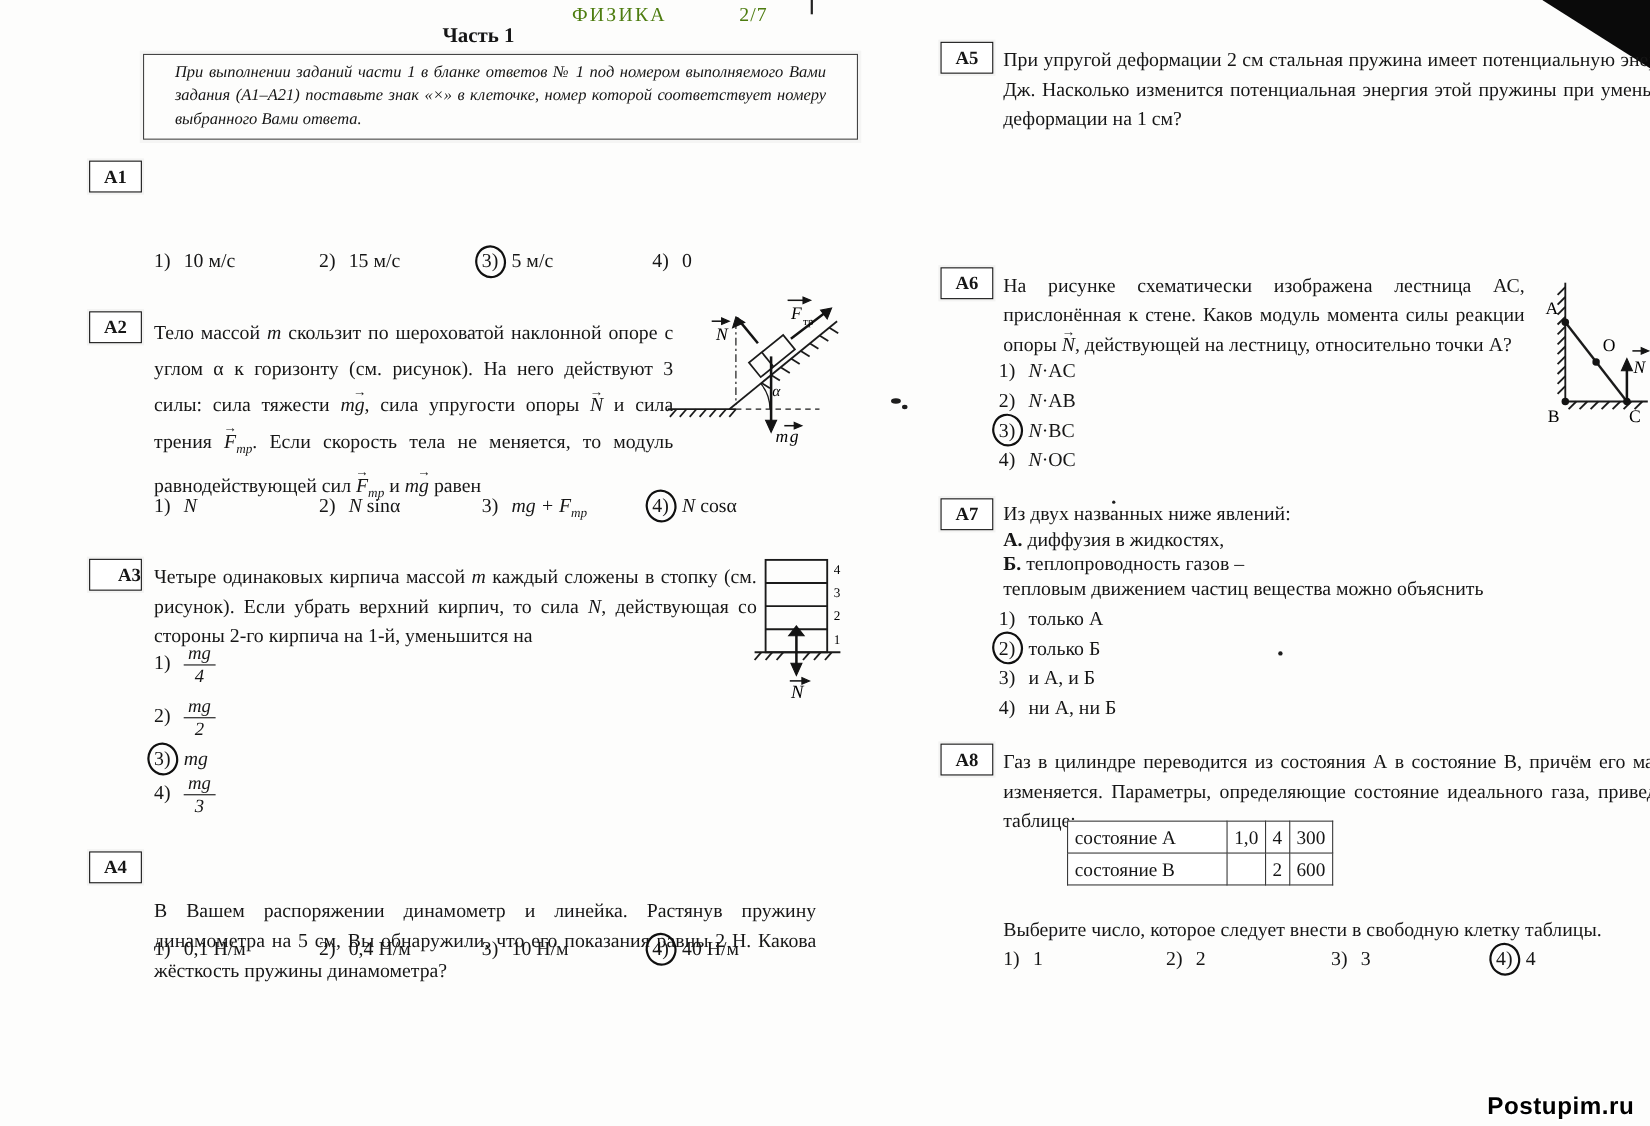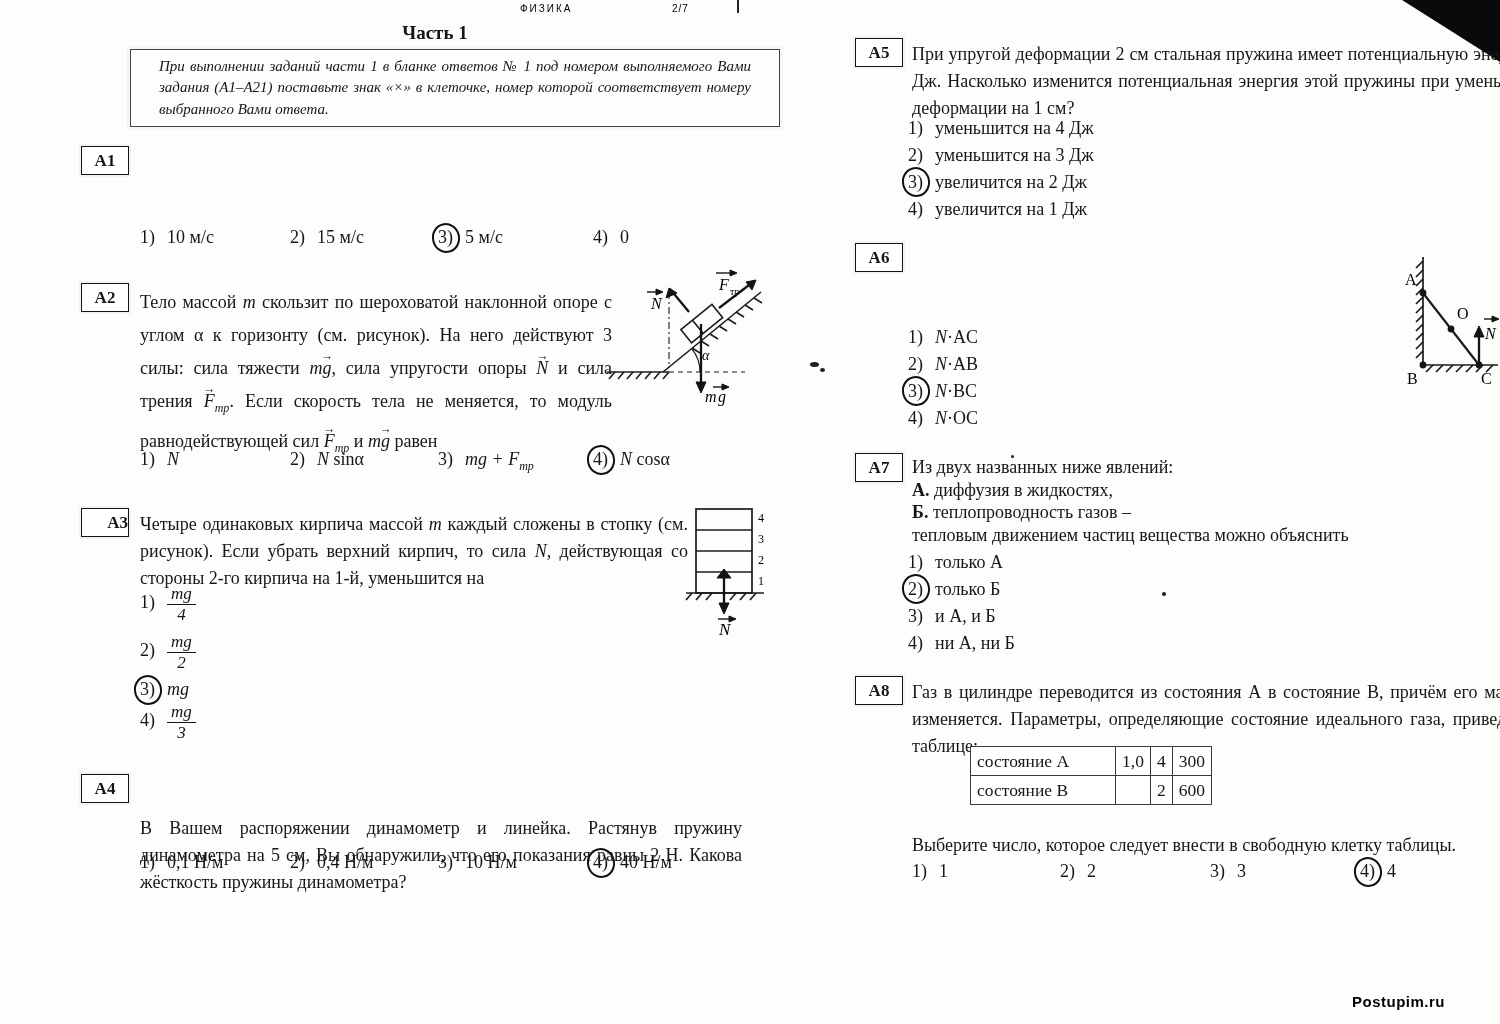--- a/index.html
+++ b/index.html
@@ -2,21 +2,21 @@
 <html><head>
 <meta charset="utf-8">
 <style>
   html,body{margin:0;padding:0;background:#888;}
   .page{position:relative;width:1500px;height:1024px;background:#fdfdfc;overflow:hidden;
         font-family:"Liberation Serif", serif;color:#161616;}
   .i{font-style:italic;}
   .qbox{position:absolute;width:46px;height:27px;border:1.7px solid #141414;font-weight:bold;
         text-align:center;line-height:27px;font-size:17px;background:#fff;box-shadow:0 0 0 2px rgba(0,0,0,0.04);}
   .qtext{position:absolute;font-size:18px;line-height:1.5;text-align:justify;}
-  .hdr{position:absolute;font-family:Liberation Sans, sans-serif;font-size:10px;letter-spacing:2px;color:#000000;}
+  .hdr{position:absolute;font-family:Liberation Serif, serif;font-size:18px;letter-spacing:2px;color:#4d7c0f;}
   .part-title{position:absolute;font-weight:bold;font-size:19px;text-align:center;}
   .instruction{position:absolute;border:1.5px solid #444;padding:6px 28px;font-weight:normal;font-style:italic;
         font-size:15px;line-height:1.42;text-align:justify;box-shadow:0 0 0 3px rgba(0,0,0,0.03);}
   .optrow{position:absolute;display:grid;font-size:18px;}
   .optrow.g4{grid-template-columns:150px 148px 155px auto;}
   .opt{white-space:nowrap;}
   .opt-num{display:inline-block;min-width:27px;position:relative;}
   .circled::after{content:"";position:absolute;left:-6px;top:-4px;width:24px;height:26px;
         border:2.3px solid #101010;border-radius:50%;transform:rotate(-14deg);}
   .optcol{position:absolute;font-size:18px;}
@@ -29,21 +29,21 @@
         font-size:0.68em;font-style:normal;}
   sub{font-size:12px;}
   sup{font-size:12px;}
   table.state{border-collapse:collapse;font-size:17.5px;background:#fff;}
   table.state td,table.state th{border:1.2px solid #3a3a3a;text-align:center;padding:1px 6px;font-weight:normal;}
   table.state .lbl{text-align:left;width:132px;}
   .corner-fold{position:absolute;top:0;right:0;width:98px;height:62px;background:#0a0a0a;
         clip-path:polygon(0 0,100% 0,100% 100%);}
   .tick{position:absolute;background:#222;}
   .speck{position:absolute;background:#1d1d1d;border-radius:50%;}
-  .watermark{position:absolute;font-family:"Liberation Sans",sans-serif;font-weight:bold;font-size:15px;
+  .watermark{position:absolute;font-family:"Liberation Sans",sans-serif;font-weight:bold;font-size:22px;
         color:#000;letter-spacing:0.5px;
         text-shadow:-1.5px -1.5px 0 #fff,1.5px -1.5px 0 #fff,-1.5px 1.5px 0 #fff,1.5px 1.5px 0 #fff;}
   svg{position:absolute;overflow:visible;}
   svg text{font-family:"Liberation Serif",serif;}
 </style>
 </head>
 <body>
 
 <div class="page">
 
@@ -170,28 +170,25 @@
   <div class="qtext" style="left:140px;top:815px;width:602px;">В Вашем распоряжении динамометр и линейка. Растянув пружину динамометра на 5 см, Вы обнаружили, что его показания равны 2 Н. Какова жёсткость пружины динамометра?</div>
   <div class="optrow g4" style="left:140px;top:852px;width:560px;">
     <div class="opt"><span class="opt-num">1)</span><span>0,1 Н/м</span></div>
     <div class="opt"><span class="opt-num">2)</span><span>0,4 Н/м</span></div>
     <div class="opt"><span class="opt-num">3)</span><span>10 Н/м</span></div>
     <div class="opt"><span class="opt-num circled">4)</span><span>40 Н/м</span></div>
   </div>
 
   <div class="qbox" style="left:855px;top:38px;">А5</div>
   <div class="qtext" style="left:912px;top:41px;width:640px;">При упругой деформации 2 см стальная пружина имеет потенциальную энергию 4 Дж. Насколько изменится потенциальная энергия этой пружины при уменьшении деформации на 1 см?</div>
-  <div class="optcol" style="left:908px;top:117px;">
-    <div class="opt"><span class="opt-num">1)</span><span>уменьшится на 4 Дж</span></div>
-    <div class="opt"><span class="opt-num">2)</span><span>уменьшится на 3 Дж</span></div>
-    <div class="opt"><span class="opt-num circled">3)</span><span>увеличится на 2 Дж</span></div>
-    <div class="opt"><span class="opt-num">4)</span><span>увеличится на 1 Дж</span></div>
-  </div>
 
   <div class="qbox" style="left:855px;top:243px;">А6</div>
+  <div class="qtext" style="left:912px;top:246px;width:474px;line-height:27px;">
+    <span>На рисунке схематически изображена лестница АС, прислонённая к стене. Каков модуль момента силы реакции опоры </span><span class="vec">N</span><span>, действующей на лестницу, относительно точки А?</span>
+  </div>
 
   <svg style="left:1385px;top:253px;" width="115" height="150" viewBox="0 0 115 150">
     <g stroke="#1b1b1b" stroke-width="1.7" fill="none">
       <line x1="38" y1="4" x2="38" y2="112"></line>
       <line x1="38" y1="8" x2="31" y2="15"></line>
         <line x1="38" y1="17" x2="31" y2="24"></line>
         <line x1="38" y1="26" x2="31" y2="33"></line>
         <line x1="38" y1="35" x2="31" y2="42"></line>
         <line x1="38" y1="44" x2="31" y2="51"></line>
         <line x1="38" y1="53" x2="31" y2="60"></line>

